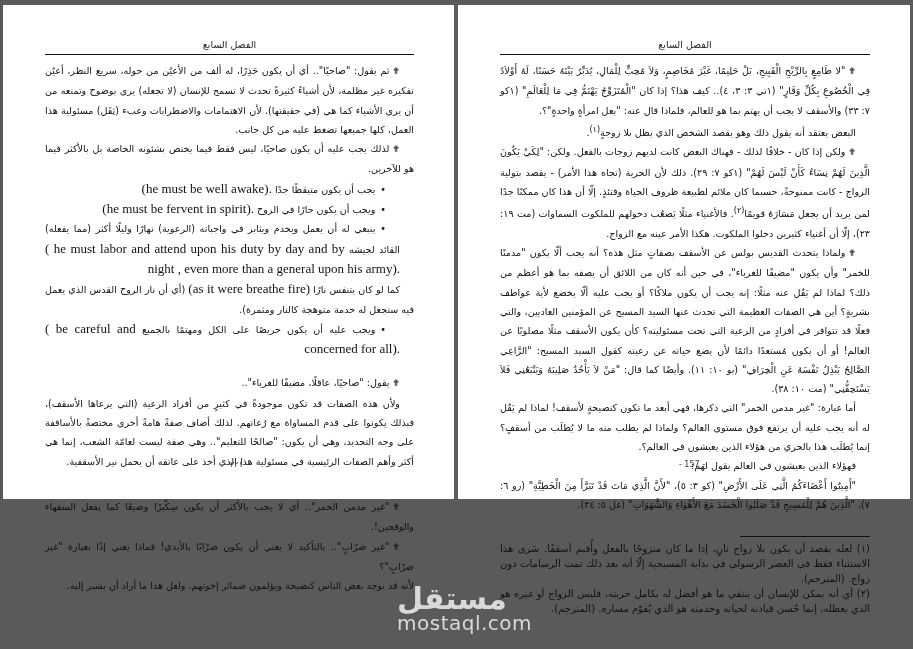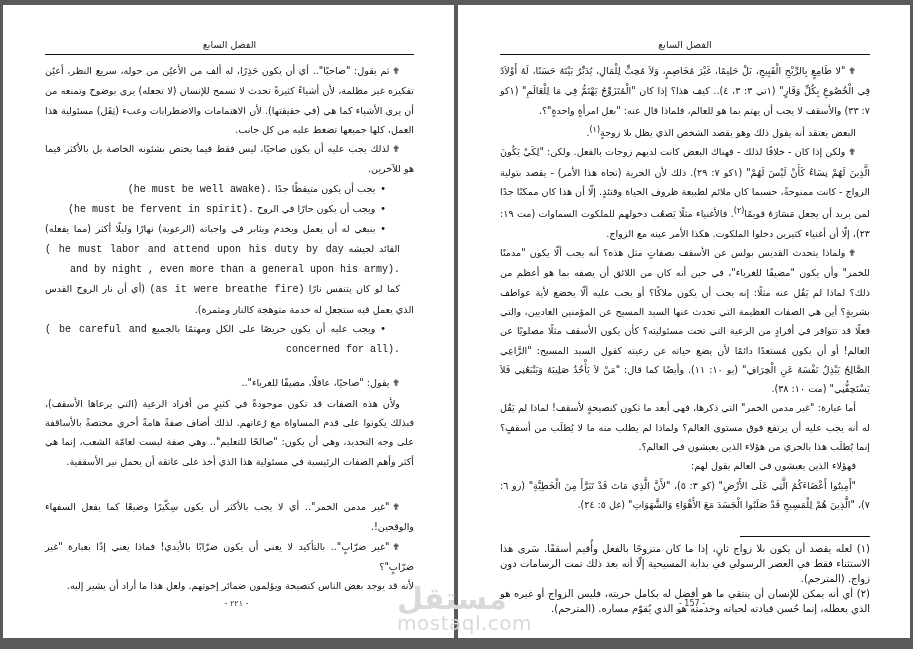--- a/index.html
+++ b/index.html
@@ -1,38 +1,38 @@
 <!DOCTYPE html>
 <html><head>
 <meta charset="utf-8">
 <style>
   html, body { margin:0; padding:0; }
   body {
     width:913px; height:649px; background:#5a5a5a; position:relative; overflow:hidden;
     font-family:"DejaVu Sans", sans-serif;
   }
   .page {
-    position:absolute; top:5px; height:633px; background:#fff;
+    position:absolute; top:5px; height:494px; background:#fff;
     box-sizing:border-box;
   }
   #page-left { left:3px; width:451px; }
   #page-right { left:458px; width:452px; }
   .page-inner {
     position:absolute; left:42px; right:40px; top:34px; bottom:0;
     direction:rtl; text-align:justify;
   }
   .running-head {
     text-align:center; font-size:9.5px; color:#222; padding-bottom:3px;
     border-bottom:1.3px solid #111; line-height:12px;
   }
   .body-text { margin-top:6px; font-size:9.6px; line-height:19.3px; color:#111; }
   .para { margin:0; text-indent:14px; }
   .para.noindent { text-indent:0; }
   .cross { font-size:9px; margin-left:3px; }
-  .en { direction:ltr; unicode-bidi:embed; font-family:Liberation Mono, monospace; font-size:10px; }
+  .en { direction:ltr; unicode-bidi:embed; font-family:Liberation Serif, serif; font-size:13px; }
   .bullet { padding-right:14px; }
   .bullet::before { content:"•"; margin-left:5px; }
   .gap { height:14px; }
   .gap-lg { height:26px; }
   .footnote-rule { width:130px; border-top:1.3px solid #111; margin:22px 0 4px 0; margin-right:0; }
   .footnotes { font-size:10px; line-height:15px; color:#111; }
   .page-number {
     position:absolute; bottom:30px; left:16px; right:0; text-align:center;
     font-size:8px; color:#333; direction:rtl;
   }

